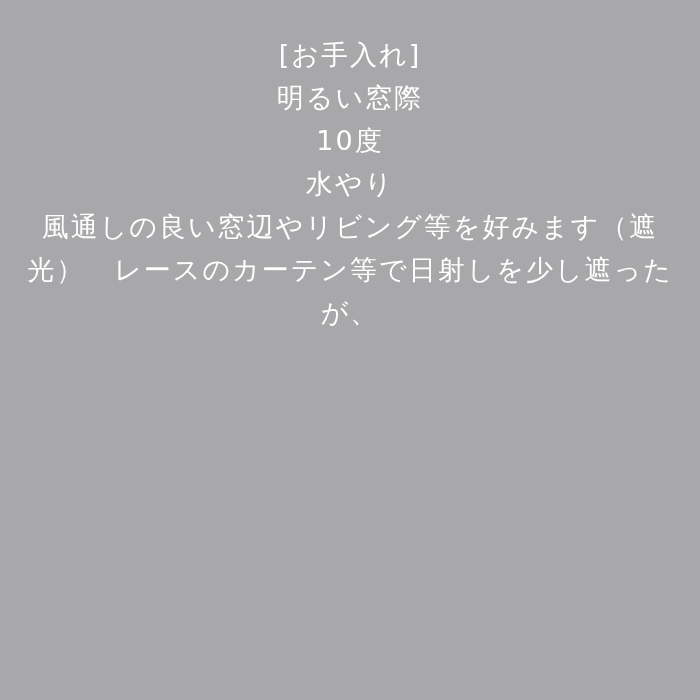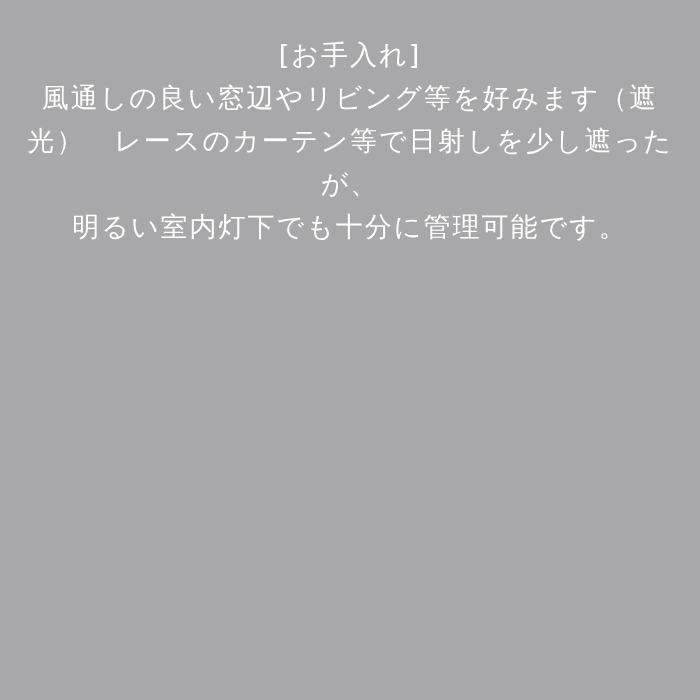--- a/index.html
+++ b/index.html
@@ -32,18 +32,20 @@
     white-space: pre;
     font-weight: 500;
   }
 </style>
 </head>
 <body>
 
 <div class="canvas">
   <div class="text-block">
     <div class="line">[お手入れ]</div>
+    <div class="line">明るい窓際</div>
+    <div class="line">10度</div>
+    <div class="line">水やり</div>
     <div class="line">風通しの良い窓辺やリビング等を好みます（遮</div>
     <div class="line">光）　レースのカーテン等で日射しを少し遮った</div>
     <div class="line">が、</div>
-    <div class="line">明るい室内灯下でも十分に管理可能です。</div>
   </div>
 </div>
 
 </body></html>

